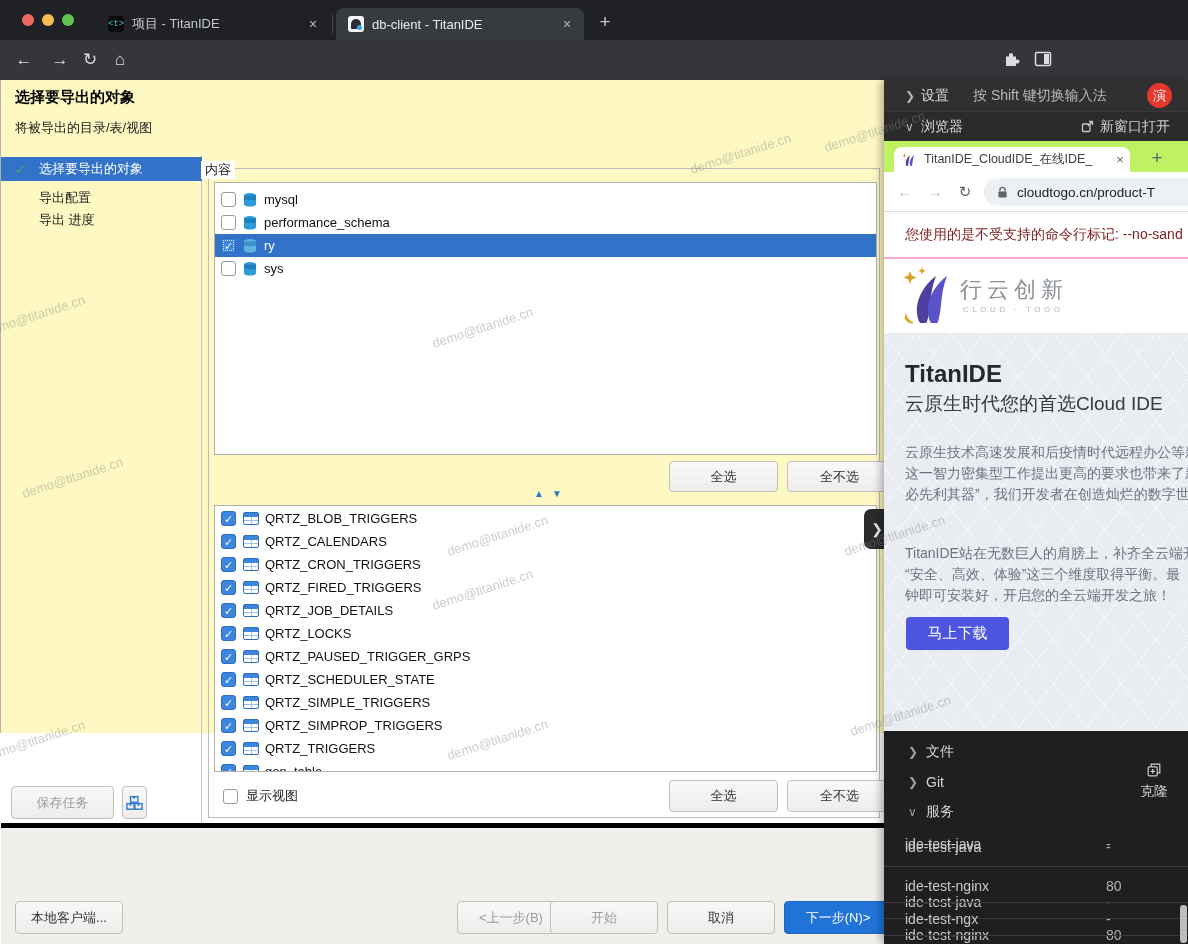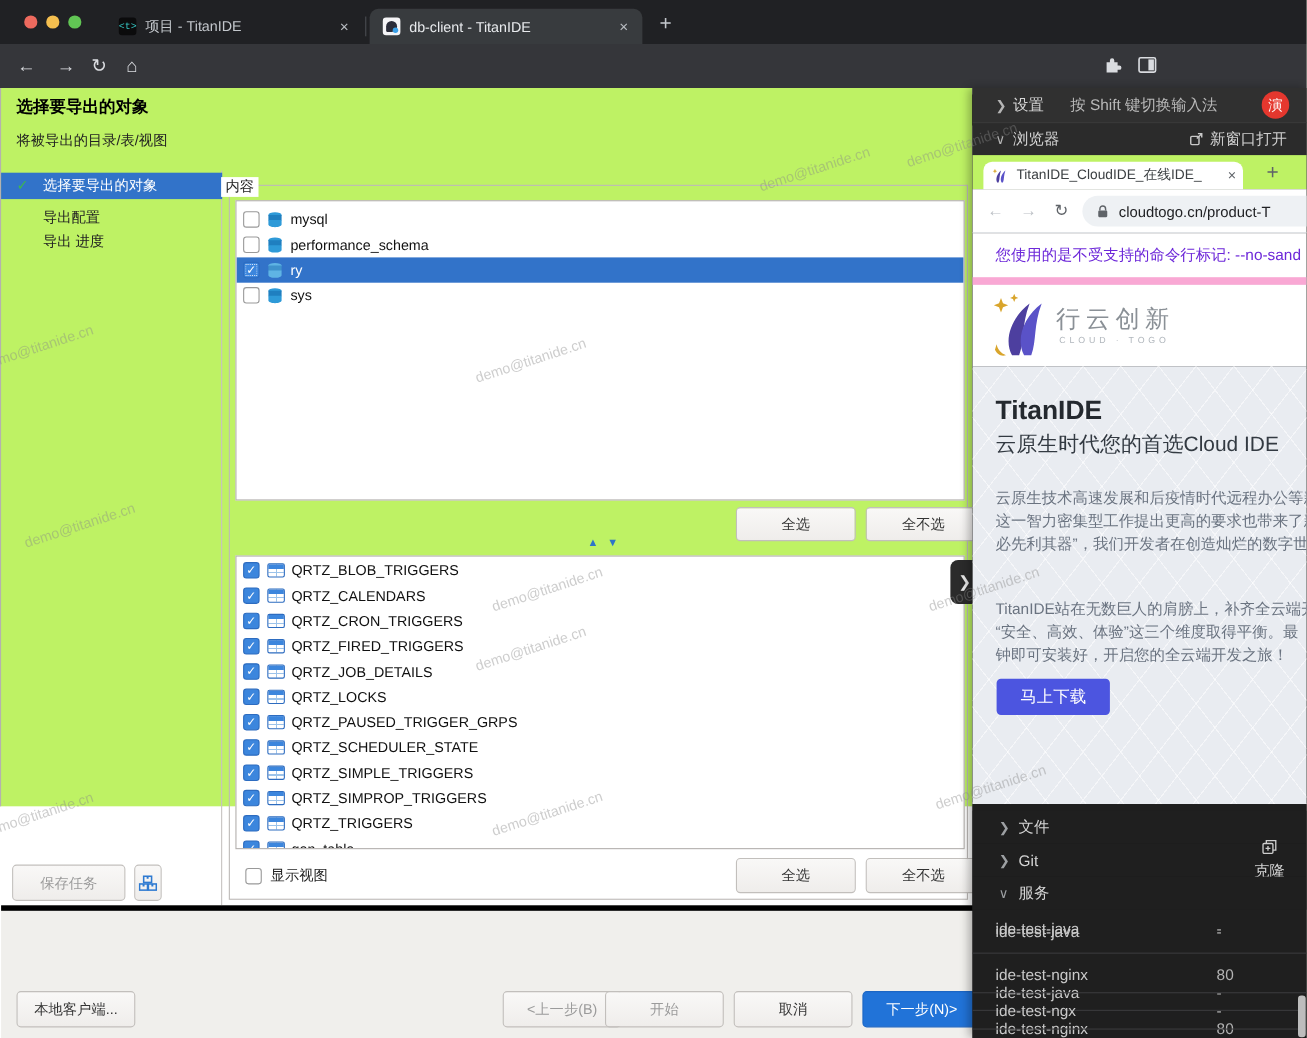--- a/index.html
+++ b/index.html
@@ -31,21 +31,21 @@
   .omnibox .path { font-size:13.5px; color:#9aa0a6; }
   .obicons { position:absolute; right:10px; top:0; height:28px; display:flex; align-items:center; gap:17px; }
   .star { color:#dadce0; font-size:16px; }
   .extic { position:absolute; top:10px; }
   .profile { position:absolute; left:1056px; top:46px; width:92px; height:28px; border:1px solid #7ea7f8; border-radius:15px; display:flex; align-items:center; }
   .avatar { width:24px; height:24px; margin-left:1px; border-radius:50%; background:#6b52c8; color:#fff; font-size:12px; text-align:center; line-height:24px; }
   .paused { margin-left:7px; font-size:13px; color:#8ab4f8; }
   .kebab { position:absolute; left:1158px; top:48px; width:18px; height:24px; color:#dadce0; font-size:15px; text-align:center; line-height:24px; }
 
   
-  .wizard { position:absolute; left:0; top:80px; width:884px; height:653px; background:#bef264; border-left:1px solid #b5b2af; }
+  .wizard { position:absolute; left:0; top:80px; width:884px; height:653px; background:#fef9c3; border-left:1px solid #b5b2af; }
   .wz-title { position:absolute; left:14px; top:8px; font-size:15px; font-weight:bold; color:#000; }
   .wz-sub { position:absolute; left:14px; top:39px; font-size:13px; color:#222; }
   .wz-side { position:absolute; left:0; top:75px; width:201px; height:668px; border-right:1px solid #c6c3c0; }
   .step { position:absolute; left:0; width:201px; height:24px; font-size:13px; color:#222; display:flex; align-items:center; }
   .step .chk { width:22px; margin-left:14px; color:#3eb650; font-weight:bold; font-size:13px; }
   .step .lbl { margin-left:2px; }
   .step.active { background:#3273c9; color:#fff; }
   .fieldset { position:absolute; left:207px; top:88px; width:672px; height:650px; border:1px solid #bdbab7; }
   .legend { position:absolute; left:200px; top:81px; background:#fff; padding:0 4px; font-size:13px; color:#222; }
   .listbox { position:absolute; background:#fff; border:1px solid #b3b0ad; overflow:hidden; }
@@ -86,21 +86,21 @@
   .opennew { position:absolute; right:18px; display:flex; align-items:center; gap:6px; color:#cfcfcf; }
   .tabstrip { position:absolute; left:0; top:61px; width:304px; height:31px; background:#bef264; }
   .ptab { position:absolute; left:10px; top:6px; width:236px; height:25px; background:#fff; border-radius:8px 8px 0 0; display:flex; align-items:center; font-size:12.5px; color:#3c4043; }
   .ptab .title { flex:1; overflow:hidden; white-space:nowrap; margin-left:7px; }
   .ptab .x { width:20px; text-align:center; color:#5f6368; font-size:13px; }
   .pplus { position:absolute; left:260px; top:4px; width:26px; height:26px; text-align:center; line-height:25px; font-size:19px; color:#5f6368; }
   .ptoolbar { position:absolute; left:0; top:92px; width:304px; height:40px; background:#fff; border-bottom:1px solid #dcdfe3; }
   .ptoolbar .navic2 { position:absolute; top:9px; width:22px; height:22px; text-align:center; line-height:22px; font-size:15px; }
   .pomni { position:absolute; left:100px; top:6px; width:220px; height:28px; background:#eef1f4; border-radius:14px; display:flex; align-items:center; }
   .pomni .url { margin-left:9px; font-size:13.5px; color:#202124; white-space:nowrap; }
-  .notice { position:absolute; left:0; top:132px; width:304px; height:47px; background:#fff; border-bottom:7px solid #f9a8d4; display:flex; align-items:center; font-size:14px; color:#6d28d9; }
+  .notice { position:absolute; left:0; top:132px; width:304px; height:47px; background:#fff; border-bottom:2px solid #f9a8d4; display:flex; align-items:center; font-size:14px; color:#7f1d1d; }
   .notice span { margin-left:21px; white-space:nowrap; }
   .brand { position:absolute; left:0; top:179px; width:304px; height:74px; background:#fff; }
   .brandname { position:absolute; left:76px; top:16px; font-size:22px; letter-spacing:5px; color:#8a9096; }
   .brandsub { position:absolute; left:79px; top:46px; font-size:8px; letter-spacing:3.5px; color:#b0b6bc; }
   .hero { position:absolute; left:0; top:253px; width:304px; height:398px; background:#e9ecf1;
     background-image: repeating-linear-gradient(52deg, rgba(255,255,255,.55) 0 1px, rgba(0,0,0,0) 1px 27px),
                       repeating-linear-gradient(-52deg, rgba(255,255,255,.55) 0 1px, rgba(0,0,0,0) 1px 27px); }
   .hero h1 { position:absolute; left:21px; top:27px; font-size:24px; color:#24292f; }
   .hero h2 { position:absolute; left:21px; top:58px; font-size:19px; font-weight:normal; color:#333a42; white-space:nowrap; }
   .hline { position:absolute; left:21px; width:283px; font-size:14px; color:#6a7380; white-space:nowrap; overflow:hidden; }

